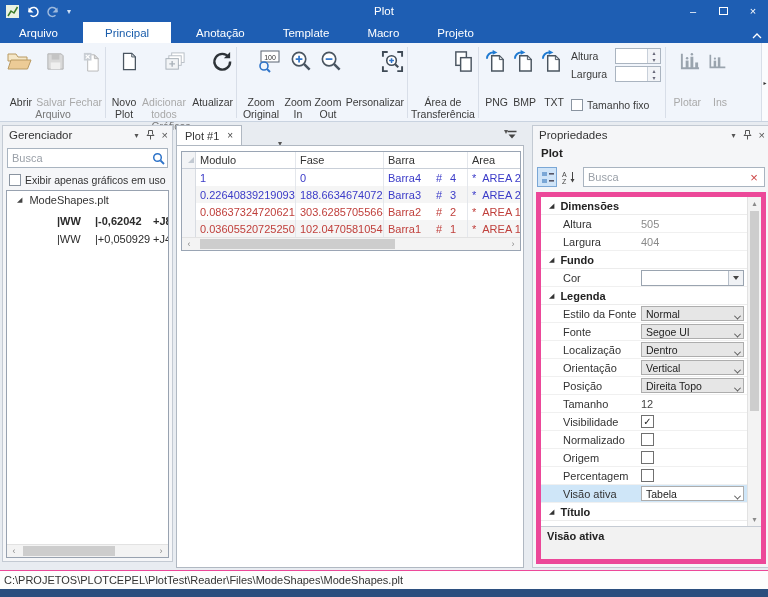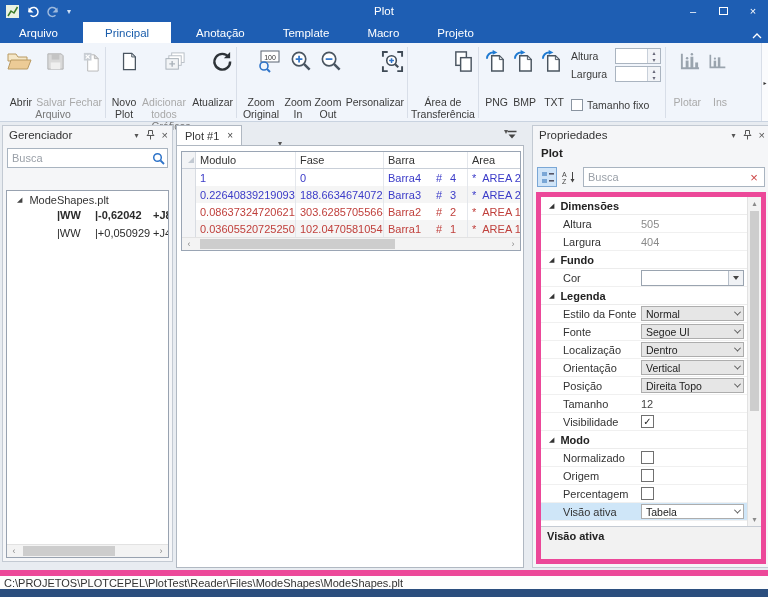--- a/index.html
+++ b/index.html
@@ -55,21 +55,21 @@
   
   .pger { left:2px; top:125px; width:171px; height:437px; }
   .sbox { position:absolute; left:4px; right:4px; top:22px; height:20px; background:#fff; border:1px solid #a9b4c0; display:flex; align-items:center; }
   .sinput { flex:1; border:0; outline:0; padding:0 4px; font-size:11px; font-family:inherit; color:#333; min-width:0; }
   .sinput::placeholder { color:#9aa0a8; }
   .smag { width:18px; display:flex; justify-content:center; }
   .cbrow { position:absolute; left:6px; top:47px; height:14px; display:flex; align-items:center; font-size:10.5px; color:#333; }
   .treebox { position:absolute; left:3px; right:3px; top:64px; bottom:3px; background:#fff; border:1px solid #98a2b0; overflow:hidden; }
   .troot { display:flex; align-items:center; height:18px; padding-left:10px; color:#333; font-size:11px; }
   .tex { font-size:7px; color:#444; margin-right:7px; }
-  .titem { display:flex; height:18px; align-items:flex-start; padding-left:50px; font-size:11px; color:#2b2b2b; white-space:nowrap; overflow:hidden; }
+  .titem { display:flex; height:18px; align-items:flex-end; padding-left:50px; font-size:11px; color:#2b2b2b; white-space:nowrap; overflow:hidden; }
   .titem .c1 { width:38px; }
   .titem .c2 { width:58px; }
   .titem .c3 { flex:1; overflow:hidden; }
   .titem.bold { font-weight:bold; }
   .hscroll { position:absolute; left:0; right:0; bottom:0; height:13px; background:#f3f3f3; border-top:1px solid #e2e2e2; display:flex; align-items:center; }
   .harrow { width:14px; text-align:center; color:#8a8a8a; font-size:9px; }
   .htrack { flex:1; position:relative; height:100%; }
   .hthumb { position:absolute; top:1px; bottom:1px; background:#cdcdcd; }
 
   
@@ -106,40 +106,40 @@
   .pgridbox { position:absolute; left:3px; right:3px; top:66px; bottom:3px; background:#fff; border:5px solid #ec4899; }
   .pgrid { position:absolute; left:0; right:14px; top:0; bottom:33px; overflow:hidden; }
   .pcat { display:flex; align-items:center; height:18px; padding-left:8px; border-bottom:1px solid #ececec; background:#fff; }
   .pex { font-size:7px; color:#333; margin-right:6px; }
   .pcl { font-weight:bold; color:#222; font-size:11px; }
   .prow { display:flex; align-items:center; height:18px; border-bottom:1px solid #f0f0f0; }
   .plab { flex:0 0 100px; padding-left:22px; color:#333; font-size:11px; overflow:hidden; white-space:nowrap; }
   .pval { flex:1; display:flex; align-items:center; padding-right:3px; }
   .pplain { font-size:11px; color:#444; }
   .pplain.dim { color:#8a8a8a; }
-  .pdd { flex:1; height:15px; background:#e6e6e6; border:1px solid #adadad; display:flex; align-items:center; padding:0 3px 0 4px; font-size:10.5px; color:#222; }
+  .pdd { flex:1; height:15px; background:#e6e6e6; border:1px solid #adadad; display:flex; align-items:flex-end; padding:0 3px 0 4px; font-size:10.5px; color:#222; }
   .pdd.white { background:#fff; }
   .ddt { flex:1; overflow:hidden; white-space:nowrap; }
   .chev { width:5px; height:5px; border-right:1.2px solid #555; border-bottom:1.2px solid #555; transform:rotate(45deg) translate(-1px,-1px); }
   .pcombo { flex:1; height:16px; border:1px solid #9aa4b0; background:#fff; display:flex; }
   .pcfield { flex:1; }
   .pcbtn { width:15px; border-left:1px solid #b8c0ca; background:#f0f2f5; display:flex; align-items:center; justify-content:center; }
   .tri { width:0; height:0; border-left:3.5px solid transparent; border-right:3.5px solid transparent; border-top:4.5px solid #444; }
   .pcb { width:13px; height:13px; border:1px solid #707070; background:#fff; display:flex; align-items:center; justify-content:center; }
   .cbm { font-size:10px; color:#222; line-height:10px; }
   .prow.sel { background:#cfe6f8; }
   .vscroll { position:absolute; right:0; top:0; bottom:33px; width:14px; background:#f3f3f3; border-left:1px solid #e2e2e2; }
   .vsarrow { height:13px; display:flex; align-items:center; justify-content:center; color:#8a8a8a; font-size:8px; }
   .vsarrow.down { position:absolute; bottom:0; left:0; right:0; }
   .vthumb { position:absolute; left:2px; right:2px; top:14px; height:200px; background:#cdcdcd; }
   .pdesc { position:absolute; left:0; right:0; bottom:0; height:33px; background:#f2f2f2; border-top:1px solid #c5cbd3; padding:3px 6px; }
   .pdesc .dt { font-weight:bold; color:#222; font-size:11px; }
 
   
-  .status { position:absolute; left:0; top:570px; width:768px; height:19px; background:#fdfdfd; border-top:6px solid #ec4899; display:flex; align-items:center; padding-left:4px; font-size:11px; color:#333; }
+  .status { position:absolute; left:0; top:570px; width:768px; height:19px; background:#fdfdfd; border-top:1px solid #ec4899; display:flex; align-items:center; padding-left:4px; font-size:11px; color:#333; }
   .strip { position:absolute; left:0; top:589px; width:768px; height:8px; background:#2b4e7e; }
 </style>
 </head>
 <body>
 
 <div class="tb">
   <div class="qat">
     <span class="qaticon">
       <svg width="13" height="13">
           <rect width="13" height="13" fill="#eaf2e2"></rect>
@@ -440,20 +440,24 @@
     <span class="pticon x">×</span>
   </div>
   <div class="sbox">
     <input class="sinput" placeholder="Busca" style="">
     <span class="smag">
       <svg width="13" height="13">
           <circle cx="5.5" cy="5.5" r="3.8" fill="none" stroke="#2f74c9" stroke-width="1.5"></circle>
           <path d="M8.5 8.5l3.5 3.5" stroke="#2f74c9" stroke-width="1.8"></path>
         </svg>
     </span>
+  </div>
+  <div class="cbrow">
+    <span class="cbox"></span>
+    <span>Exibir apenas gráficos em uso</span>
   </div>
   <div class="treebox">
     <div class="troot">
       <span class="tex">◢</span>
       <span>ModeShapes.plt</span>
     </div>
     <div class="titem bold">
       <span class="c1">|WW</span>
       <span class="c2">|-0,62042</span>
       <span class="c3">+J8,</span>
@@ -682,24 +686,20 @@
           </span>
         </div>
       <div class="prow">
           <span class="plab">Visibilidade</span>
           <span class="pval">
             <span class="pcb">
               <span class="cbm">✓</span>
             </span>
           </span>
         </div>
-      <div class="pcat">
-          <span class="pex">◢</span>
-          <span class="pcl">Modo</span>
-        </div>
       <div class="prow">
           <span class="plab">Normalizado</span>
           <span class="pval">
             <span class="pcb"></span>
           </span>
         </div>
       <div class="prow">
           <span class="plab">Origem</span>
           <span class="pval">
             <span class="pcb"></span>

